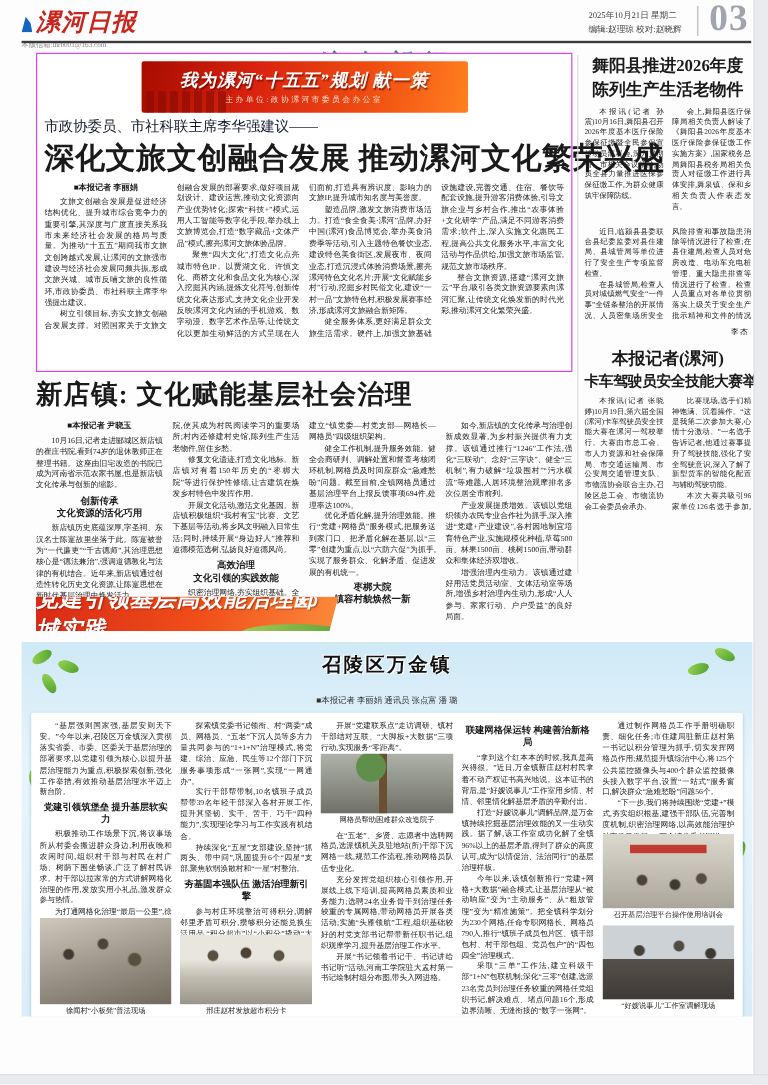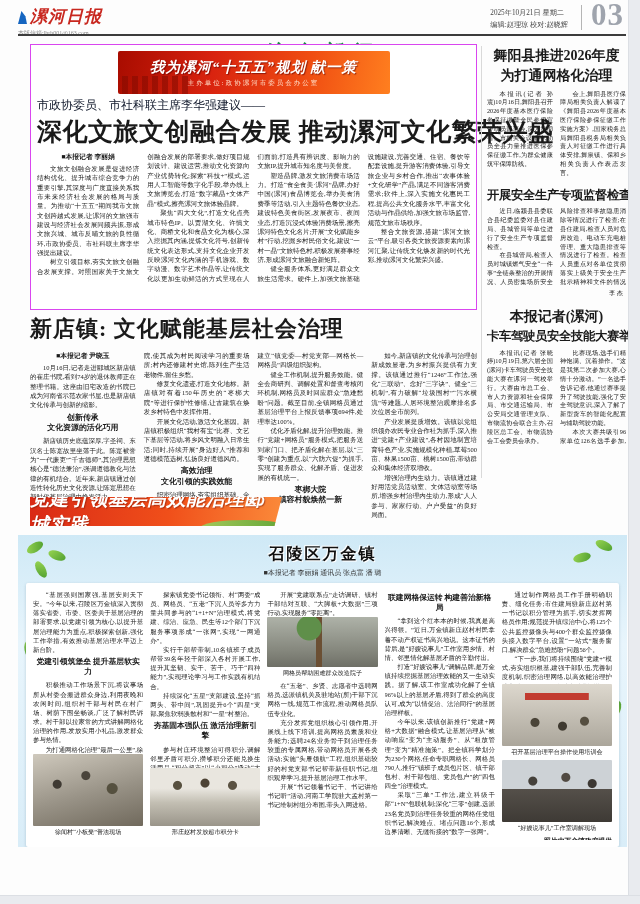--- a/index.html
+++ b/index.html
@@ -7,21 +7,21 @@
   .page {
     position:relative; width:640px; height:904px; background:#fdfdfd;
     font-family:"Liberation Serif", serif; color:#1a1a1a; overflow:hidden;
     margin:0 auto;
   }
   .edge-right { position:absolute; left:628px; top:0; width:12px; height:904px; background:#e9ebef; border-left:1px solid #dcdfe4; }
   .edge-bottom { position:absolute; left:0; top:895px; width:640px; height:9px; background:#e9ebef; border-top:1px solid #dcdfe4; }
 
   
   .masthead-wrap { position:absolute; left:18px; top:5px; }
-  .masthead { font-size:17px; font-weight:bold; font-style:italic; color:#c8271f; letter-spacing:1px; }
+  .masthead { font-size:20px; font-weight:bold; font-style:italic; color:#c8271f; letter-spacing:1px; }
   .sail { display:inline-block; width:9px; height:13px; background:#1565c0; clip-path:polygon(0 100%,100% 100%,82% 40%,38% 0); margin-right:3px; vertical-align:-2px; }
   .mailbox { font-size:6px; color:#8a8a8a; margin-top:1px; font-style:normal; }
   .section-title { position:absolute; left:0; right:0; top:7px; text-align:center; font-size:20px; font-weight:bold; color:#1e8a45; letter-spacing:9px; text-indent:9px;margin-top:32px; }
   .date-block { position:absolute; right:72px; top:8px; font-size:7.2px; color:#444; line-height:1.6; text-align:left; }
   .head-vline { position:absolute; right:58px; top:5px; width:1px; height:25px; background:#b5b5b5; }
   .page-no { position:absolute; right:16px; top:-3px; font-size:31px; font-weight:bold; color:#9fa4ad; letter-spacing:1px; }
   .header-rule { position:absolute; left:18px; right:14px; top:34px; height:1.5px; background:#3c3c3c; }
 
   
   .lead-box { position:absolute; left:30px; top:44px; width:447px; height:266px; border:1px solid #d946ef; padding:4px 6px; background:#fff; }
@@ -73,21 +73,21 @@
   .pb-text { position:relative; z-index:2; text-shadow:1px 1px 1px rgba(120,20,0,.5); }
 
   
   .wanjin { position:absolute; left:18px; top:535px; width:609px; height:312px;
     background:linear-gradient(180deg,#cfe9f6,#e8f5fc 35%,#d9edf8); overflow:hidden; }
   .leaf { position:absolute; width:18px; height:9px; border-radius:50%; background:linear-gradient(120deg,#9ad653,#4e9e2f); }
   .w-kicker { text-align:center; font-size:16px; font-weight:bold; color:#111; margin-top:9px;
     text-shadow:1px 1px 0 #fff,-1px -1px 0 #fff; letter-spacing:2px; }
   .w-headline { text-align:center; font-size:28px; font-weight:bold; color:#e55a18; letter-spacing:1px; margin-top:1px; white-space:nowrap;
     text-shadow:1.5px 1.5px 0 #fff,-1.5px -1.5px 0 #fff,1.5px -1.5px 0 #fff,-1.5px 1.5px 0 #fff,3px 3px 4px rgba(0,0,0,.18); }
-  .w-byline { text-align:center; font-size:7px; color:#333; margin-top:3px; }
+  .w-byline { text-align:center; font-size:7px; color:#333; margin-top:14px; }
   .w-card { position:relative; margin:5px 8px 0; height:264px; background:#fff; border-radius:2px; padding:7px; display:flex; gap:7px; box-shadow:0 1px 3px rgba(40,80,110,.25); }
   .wcol { flex:1 1 0; display:flex; flex-direction:column; font-size:6.4px; line-height:1.43; overflow:hidden; }
   .wtext { overflow:hidden; }
   .wtext.grow { flex:1 1 auto; }
   .wtext.cap28 { max-height:28px; flex:none; }
   .wtext.cap94 { max-height:94px; flex:none; }
   .photo { flex:none; border-radius:1px; }
   .ph-a { height:72px; background:
       radial-gradient(circle at 22% 42%,#3f3a33 0 4px,transparent 5px),
       radial-gradient(circle at 48% 30%,#4a443b 0 4px,transparent 5px),
@@ -150,29 +150,28 @@
         <p class="para">健全服务体系,更好满足群众文旅生活需求。硬件上,加强文旅基础设施建设,完善交通、住宿、餐饮等配套设施,提升游客消费体验,引导文旅企业与乡村合作,推出“农事体验+文化研学”产品,满足不同游客消费需求;软件上,深入实施文化惠民工程,提高公共文化服务水平,丰富文化活动与作品供给,加强文旅市场监管,规范文旅市场秩序。</p>
         <p class="para">整合文旅资源,搭建“漯河文旅云”平台,吸引各类文旅资源要素向漯河汇聚,让传统文化焕发新的时代光彩,推动漯河文化繁荣兴盛。</p>
       </div>
   </section>
 
   <div class="vdivider"></div>
 
   <aside class="right-col">
     <article>
       <div class="rtitle1">舞阳县推进2026年度</div>
-      <div class="rtitle1">为打通网格化治理</div>
+      <div class="rtitle1">陈列生产生活老物件</div>
       <div class="rbody h88">
           <p class="para">本报讯(记者 孙 震)10月16日,舞阳县召开2026年度基本医疗保险参保征缴暨全民参保宣传动员部署会,深入贯彻省、市相关会议精神,动员全县力量推进医保参保征缴工作,为群众健康筑牢保障防线。</p>
           <p class="para">会上,舞阳县医疗保障局相关负责人解读了《舞阳县2026年度基本医疗保险参保征缴工作实施方案》,国家税务总局舞阳县税务局相关负责人对征缴工作进行具体安排,舞泉镇、保和乡相关负责人作表态发言。</p>
         </div>
     </article>
     <div class="rgap"></div>
     <article>
-      <div class="rtitle2">开展安全生产专项监督检查</div>
       <div class="rbody h82">
           <p class="para">近日,临颍县县委联合县纪委监委对县住建局、县城管局等单位进行了安全生产专项监督检查。</p>
           <p class="para">在县城管局,检查人员对城镇燃气安全“一件事”全链条整治的开展情况、人员密集场所安全风险排查和事故隐患消除等情况进行了检查;在县住建局,检查人员对危房改造、电动车充电桩管理、重大隐患排查等情况进行了检查。检查人员重点对各单位贯彻落实上级关于安全生产批示精神和文件的情况进行检查,对提供的涉及上述检查内容的各类文件、记录、台账、报告等资料进行了翻阅查询和核实,针对薄弱环节进行了工作指导,要求相关单位积极整改存在的问题。</p>
         </div>
       <div class="sig">李 杰</div>
     </article>
     <div class="rgap"></div>
     <article>
       <div class="rtitle1">本报记者(漯河)</div>
       <div class="rtitle2">卡车驾驶员安全技能大赛举行</div>

